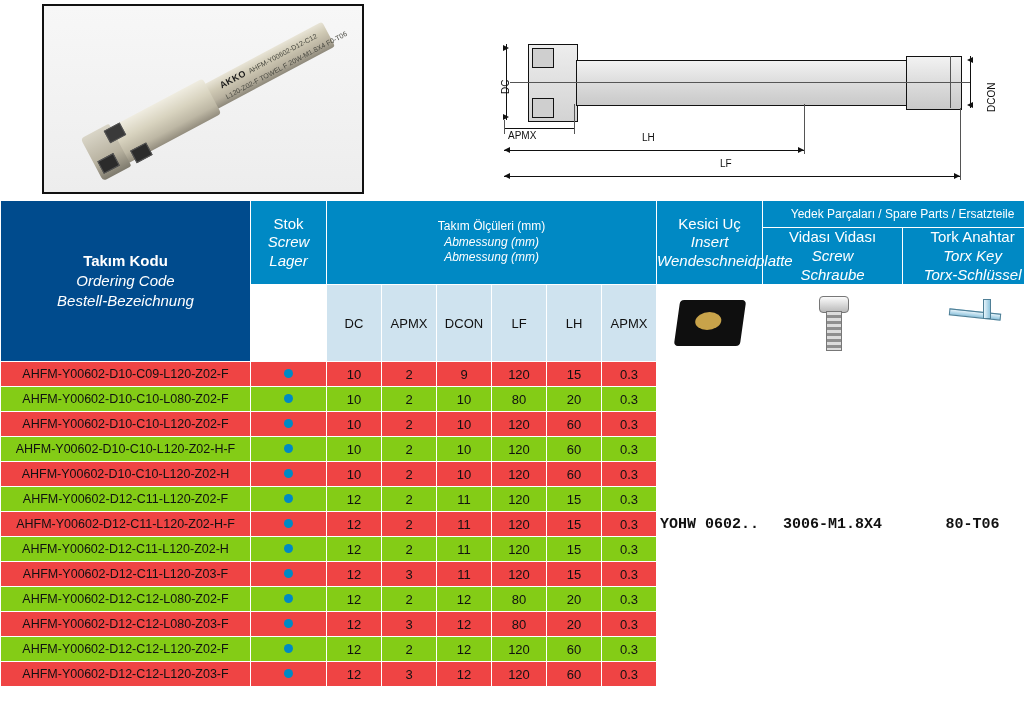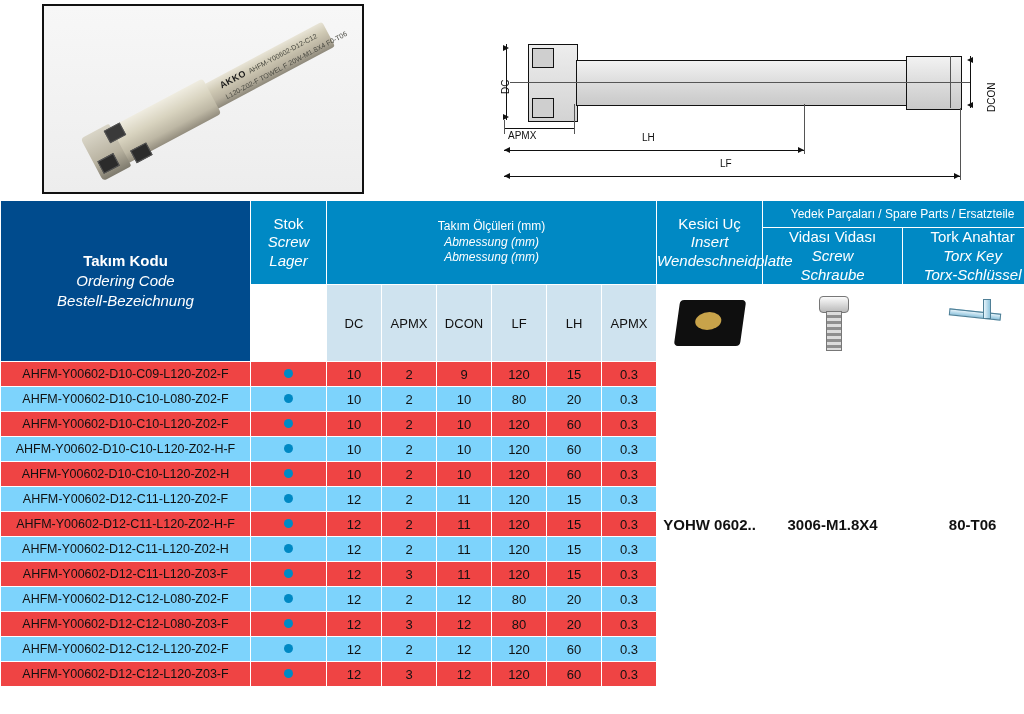--- a/index.html
+++ b/index.html
@@ -199,21 +199,21 @@
     background: #cfe3ef;
     color: #111;
     font-size: 13px;
     height: 76px;
   }
   .col-letter-white {
     background: #ffffff;
   }
 
   .row-a { background: #ef4444; }
-  .row-b { background: #7dd3fc; }
+  .row-b { background: #84cc16; }
 
   .code-cell {
     text-align: left;
     padding-left: 14px;
     font-size: 12.5px;
     color: #111;
     height: 24px;
     white-space: nowrap;
   }
   .num-cell {
@@ -226,20 +226,21 @@
     width: 9px;
     height: 9px;
     border-radius: 50%;
     background: #0089c4;
   }
   .merged-white {
     background: #ffffff;
     font-size: 15px;
     font-weight: bold;
     color: #111;
+    font-family: Liberation Mono, monospace;
   }
   .tab-corner {
     position: absolute;
     left: 4px;
     top: 206px;
     width: 26px;
     height: 22px;
     background: #0089c4;
     border-radius: 5px 5px 0 0;
   }

